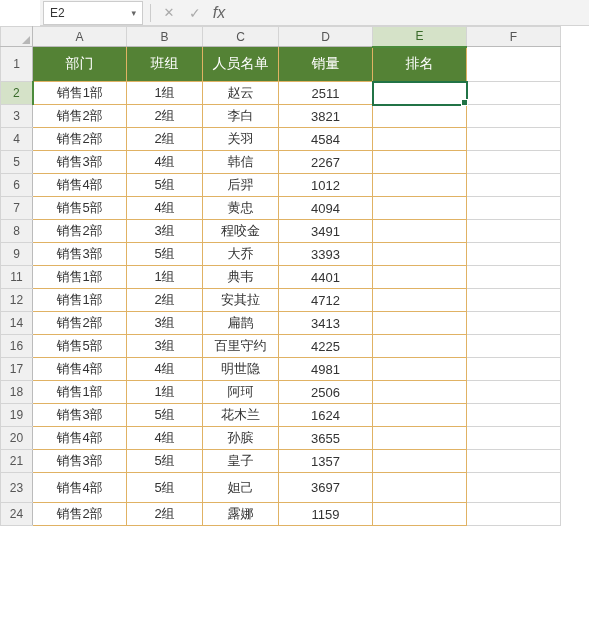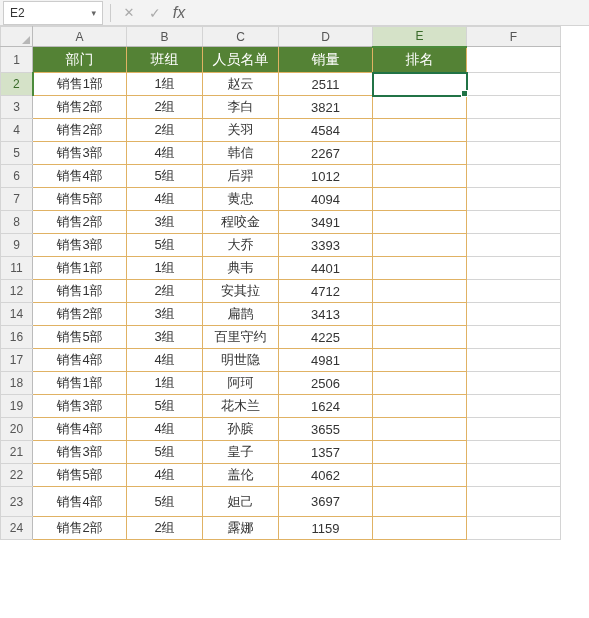--- a/index.html
+++ b/index.html
@@ -1,18 +1,18 @@
 <!DOCTYPE html>
 <html><head>
   <meta charset="utf-8">
   <style>
     * { box-sizing: border-box; margin: 0; padding: 0; }
     body { font-family: "Microsoft YaHei", Arial, sans-serif; font-size: 12px; background: #fff; width: 589px; height: 618px; overflow: hidden; }
     
-    .name-box-bar { display: flex; align-items: center; height: 26px; border-bottom: 1px solid #d4d4d4; background: #f3f3f3; }
+    .name-box-bar { display: flex; align-items: center; height: 26px; border-bottom: 1px solid #d4d4d4; background: #f3f3f3; margin-left: 40px; }
     .name-box { display: flex; align-items: center; justify-content: space-between; padding: 0 6px; width: 100px; height: 24px; background: #fff; border: 1px solid #ccc; margin: 1px 3px; }
     .name-box-text { font-size: 12px; color: #333; }
     .dropdown-arrow { font-size: 9px; color: #666; }
     .divider { width: 1px; height: 18px; background: #ccc; margin: 0 4px; }
     .fb-btn { width: 16px; height: 16px; display: flex; align-items: center; justify-content: center; margin: 0 6px; color: #aaa; font-size: 13px; }
     .check-btn { color: #aaa; font-size: 14px; margin: 0 6px; }
     .fx-label { font-style: italic; color: #666; font-size: 16px; margin-left: 6px; }
     .formula-input { flex: 1; height: 22px; border: none; background: transparent; margin-left: 4px; font-size: 12px; outline: none; }
     
     .grid { display: table; border-collapse: collapse; }
@@ -26,21 +26,21 @@
     .col-header.selected { background: #d5e2c8; border-bottom: 2px solid #4b8b3b; color: #3a6b2a; }
     .col-A, .col-D { width: 94px; }
     .col-B, .col-C { width: 76px; }
     .col-E, .col-F { width: 94px; }
     
     .row-header { width: 32px; background: #f0f0f0; color: #555; font-size: 12px; border-right: 1px solid #bbb; }
     .row-header.selected { background: #d5e2c8; border-right: 2px solid #4b8b3b; color: #3a6b2a; }
     
     .data-row .cell { height: 23px; }
     .data-row .cell.bordered { border: 1px solid #e0b264; background: #fff; color: #333; font-size: 13px; }
-    .header-row .cell.h { background: #548235; color: #fff; font-size: 14px; border: 1px solid #e0b264; height: 26px; }
+    .header-row .cell.h { background: #548235; color: #fff; font-size: 14px; border: 1px solid #e0b264; height: 35px; }
     .header-row .cell.plain { background: #fff; height: 23px; }
     
     .cell.selected { outline: 2px solid #217346; outline-offset: -1px; position: relative; }
     .cell.selected::after { content: ""; position: absolute; right: -2px; bottom: -2px; width: 5px; height: 5px; background: #217346; border: 1px solid #fff; }
     
     .tall { height: 30px !important; }
   </style>
 </head>
 <body>
 
@@ -222,29 +222,20 @@
     <div class="row data-row">
       <div class="row-header">21</div>
       <div class="cell col-A bordered">销售3部</div>
       <div class="cell col-B bordered">5组</div>
       <div class="cell col-C bordered">皇子</div>
       <div class="cell col-D bordered">1357</div>
       <div class="cell col-E bordered"></div>
       <div class="cell col-F"></div>
     </div>
     <div class="row data-row">
-      <div class="row-header">22</div>
-      <div class="cell col-A bordered">销售5部</div>
-      <div class="cell col-B bordered">4组</div>
-      <div class="cell col-C bordered">盖伦</div>
-      <div class="cell col-D bordered">4062</div>
-      <div class="cell col-E bordered"></div>
-      <div class="cell col-F"></div>
-    </div>
-    <div class="row data-row">
       <div class="row-header tall">23</div>
       <div class="cell col-A bordered tall">销售4部</div>
       <div class="cell col-B bordered tall">5组</div>
       <div class="cell col-C bordered tall">妲己</div>
       <div class="cell col-D bordered tall">3697</div>
       <div class="cell col-E bordered tall"></div>
       <div class="cell col-F tall"></div>
     </div>
     <div class="row data-row">
       <div class="row-header">24</div>

